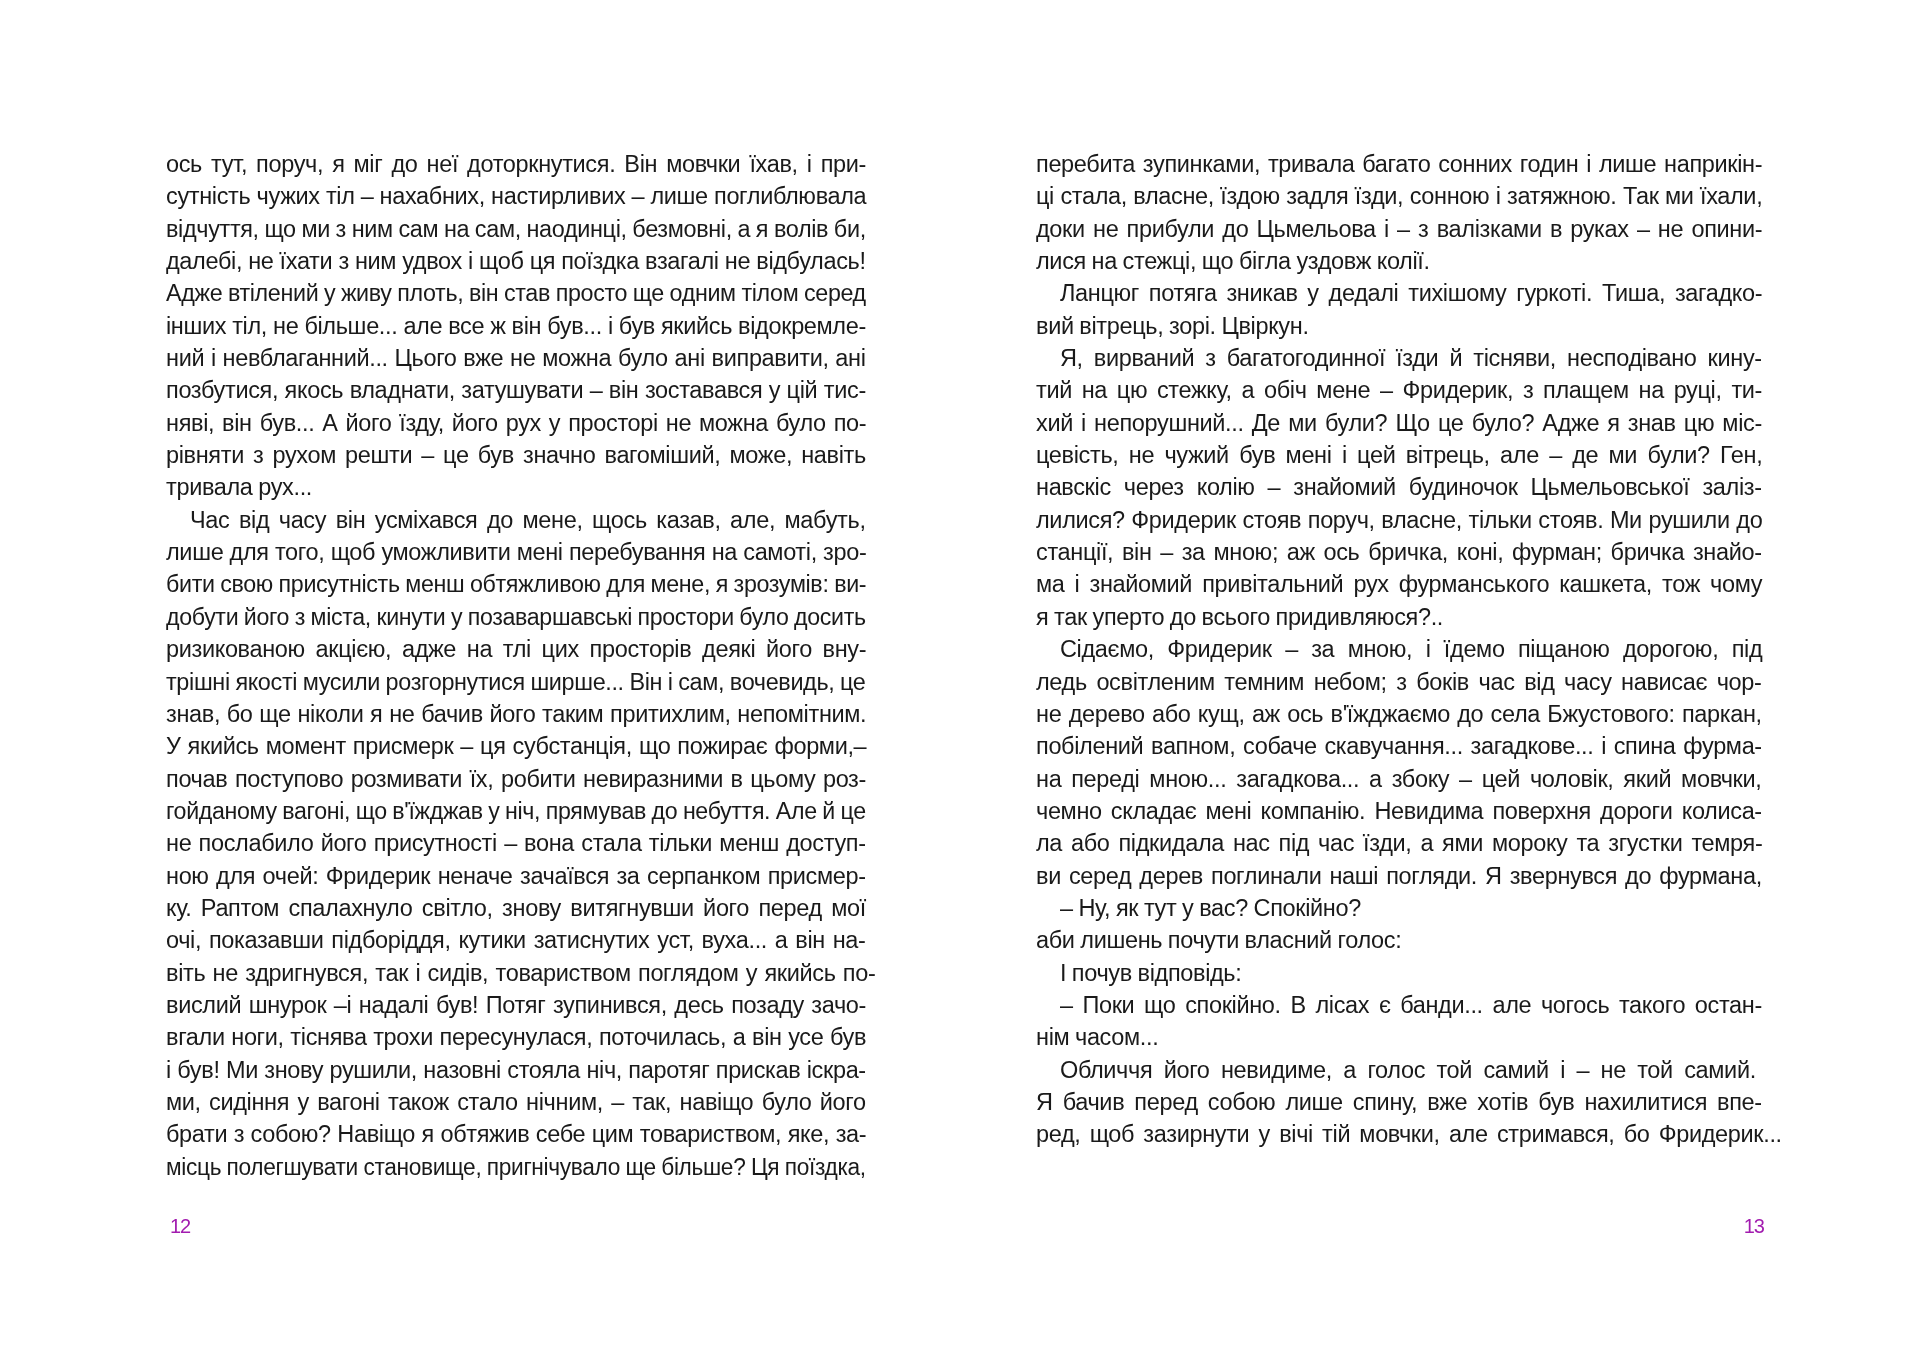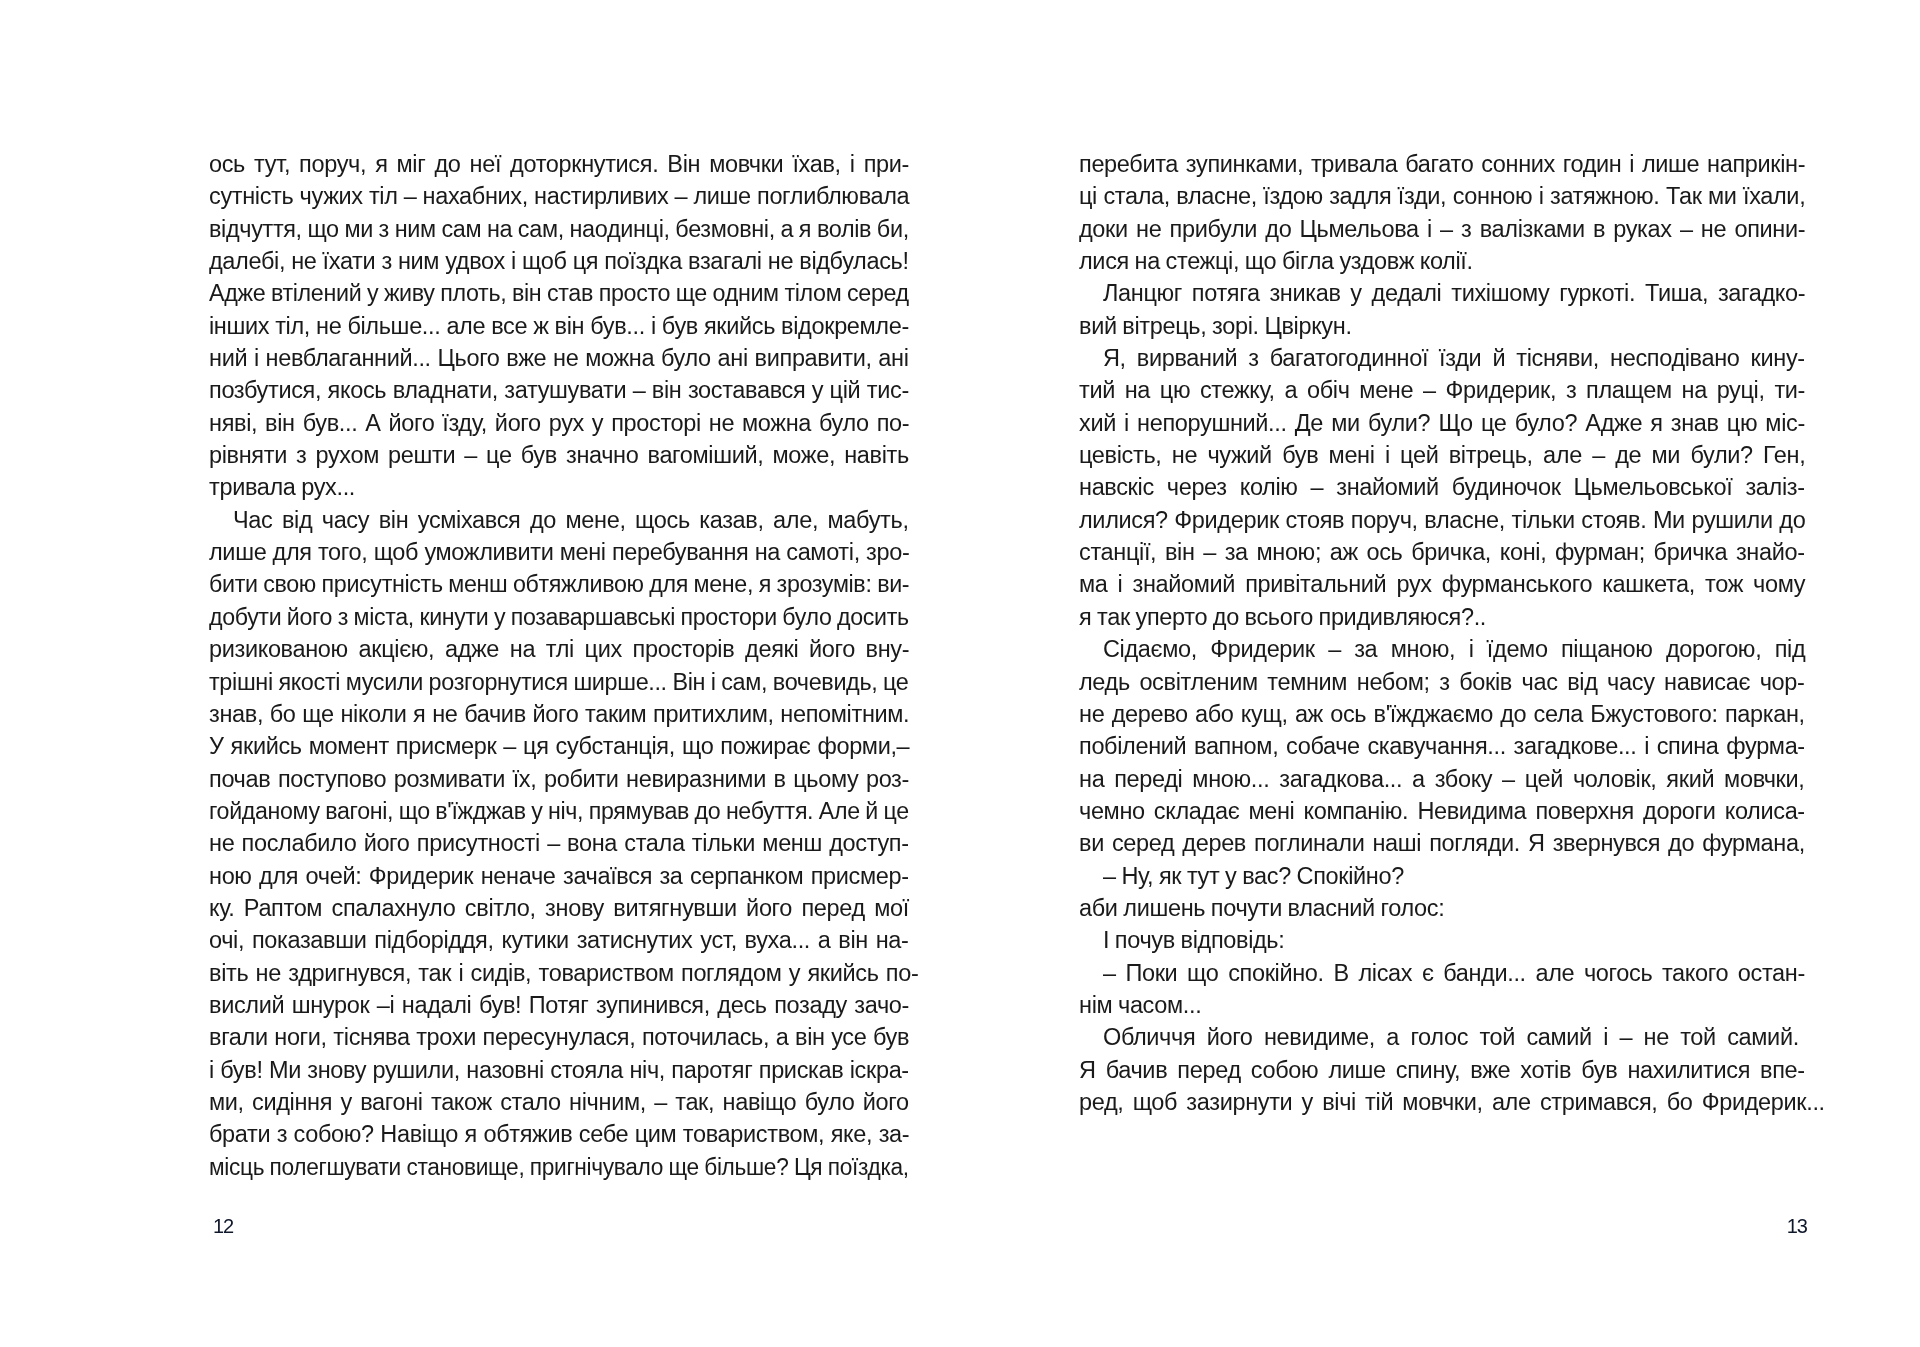--- a/index.html
+++ b/index.html
@@ -16,21 +16,20 @@
       color: #1a1a1a;
     }
     .spread {
       position: absolute;
       inset: 0;
     }
     .page {
       position: absolute;
       top: 0;
       height: 1010px;
-      margin-left: 43px;
     }
     .page-left { left: 0; width: 960px; }
     .page-right { left: 960px; width: 960px; }
 
     .text-block {
       position: absolute;
       top: 148px;
       font-size: 23.5px;
       line-height: 32.35px;
       text-align: justify;
@@ -61,21 +60,21 @@
       text-align: justify;
       text-align-last: justify;
     }
     .line.last .line-inner { text-align-last: left; }
 
     .page-number {
       position: absolute;
       top: 1215px;
       font-size: 20px;
       letter-spacing: -1px;
-      color: #0f172a;
+      color: #a21caf;
     }
     .page-left .page-number { left: 170px; }
     .page-right .page-number { right: 156px; text-align: right; }
   </style>
 </head>
 <body>
 
 <div class="spread">
   <div class="page page-left">
     <div class="text-block" id="left-text">
@@ -130,20 +129,21 @@
         <span class="line"><span class="line-inner" style="display: inline-block; white-space: nowrap; word-spacing: 0.388889px;">лилися? Фридерик стояв поруч, власне, тільки стояв. Ми рушили до</span></span>
         <span class="line"><span class="line-inner" style="display: inline-block; white-space: nowrap; word-spacing: 2.5px;">станції, він – за мною; аж ось бричка, коні, фурман; бричка знайо-</span></span>
         <span class="line"><span class="line-inner" style="display: inline-block; white-space: nowrap; word-spacing: 3.875px;">ма і знайомий привітальний рух фурманського кашкета, тож чому</span></span>
         <span class="line last"><span class="line-inner" style="display: inline-block; white-space: nowrap;">я так уперто до всього придивляюся?..</span></span>
         <span class="line indent"><span class="line-inner" style="display: inline-block; white-space: nowrap; word-spacing: 7.16667px;">Сідаємо, Фридерик – за мною, і їдемо піщаною дорогою, під</span></span>
         <span class="line"><span class="line-inner" style="display: inline-block; white-space: nowrap; word-spacing: 3.4px;">ледь освітленим темним небом; з боків час від часу нависає чор-</span></span>
         <span class="line"><span class="line-inner" style="display: inline-block; white-space: nowrap; word-spacing: 1.1px;">не дерево або кущ, аж ось в'їжджаємо до села Бжустового: паркан,</span></span>
         <span class="line"><span class="line-inner" style="display: inline-block; white-space: nowrap; word-spacing: 1.5px;">побілений вапном, собаче скавучання... загадкове... і спина фурма-</span></span>
         <span class="line"><span class="line-inner" style="display: inline-block; white-space: nowrap; word-spacing: 3.7px;">на переді мною... загадкова... а збоку – цей чоловік, який мовчки,</span></span>
         <span class="line"><span class="line-inner" style="display: inline-block; white-space: nowrap; word-spacing: 2.92857px;">чемно складає мені компанію. Невидима поверхня дороги колиса-</span></span>
+        <span class="line"><span class="line-inner" style="display: inline-block; white-space: nowrap; word-spacing: 2.75px;">ла або підкидала нас під час їзди, а ями мороку та згустки темря-</span></span>
         <span class="line"><span class="line-inner" style="display: inline-block; white-space: nowrap; word-spacing: 1.83333px;">ви серед дерев поглинали наші погляди. Я звернувся до фурмана,</span></span>
         <span class="line indent last"><span class="line-inner" style="display: inline-block; white-space: nowrap;">– Ну, як тут у вас? Спокійно?</span></span>
         <span class="line last"><span class="line-inner" style="display: inline-block; white-space: nowrap;">аби лишень почути власний голос:</span></span>
         <span class="line indent last"><span class="line-inner" style="display: inline-block; white-space: nowrap;">І почув відповідь:</span></span>
         <span class="line indent"><span class="line-inner" style="display: inline-block; white-space: nowrap; word-spacing: 3.5px;">– Поки що спокійно. В лісах є банди... але чогось такого остан-</span></span>
         <span class="line last"><span class="line-inner" style="display: inline-block; white-space: nowrap;">нім часом...</span></span>
         <span class="line indent"><span class="line-inner" style="display: inline-block; white-space: nowrap; word-spacing: 5.16667px;">Обличчя його  невидиме, а голос той самий і – не той самий.</span></span>
         <span class="line"><span class="line-inner" style="display: inline-block; white-space: nowrap; word-spacing: 3.9px;">Я бачив перед собою лише спину, вже хотів був нахилитися впе-</span></span>
         <span class="line"><span class="line-inner" style="display: inline-block; white-space: nowrap; word-spacing: 3px;">ред, щоб зазирнути у вічі тій мовчки, але стримався, бо Фридерик...</span></span>
       </div>

